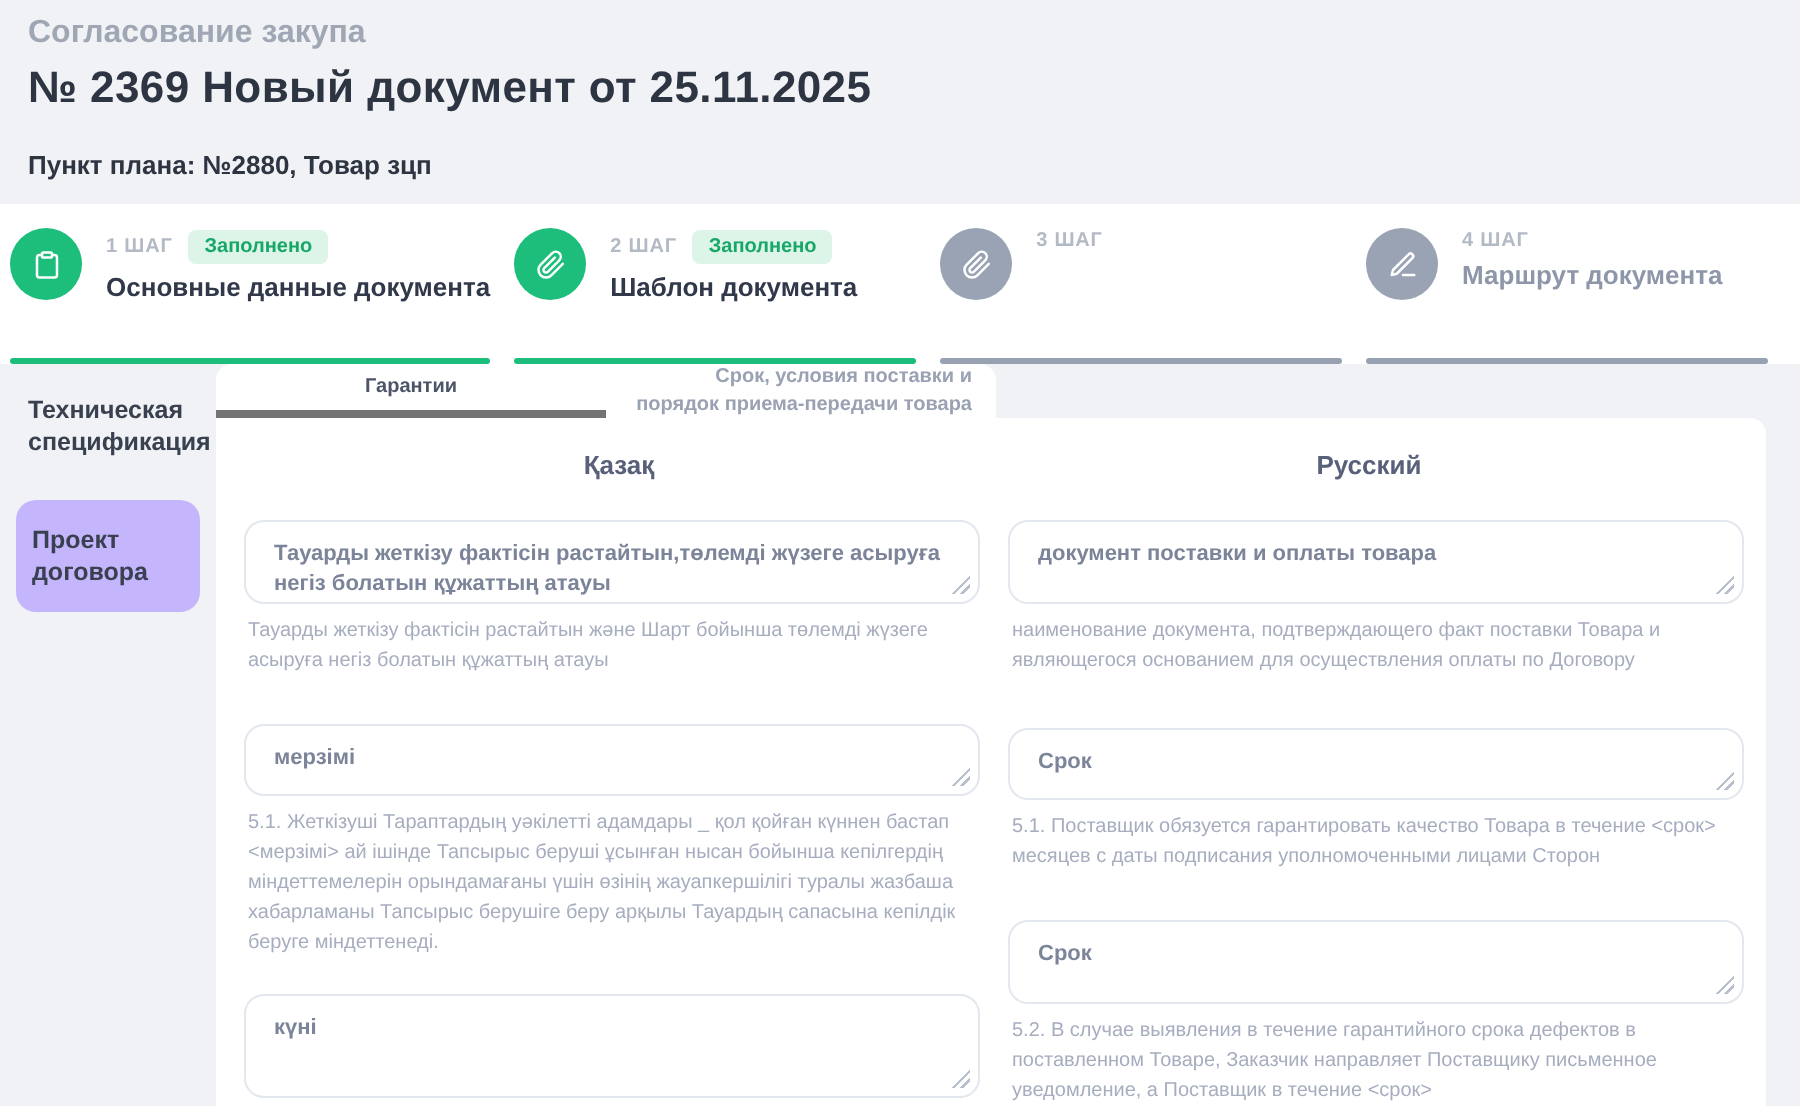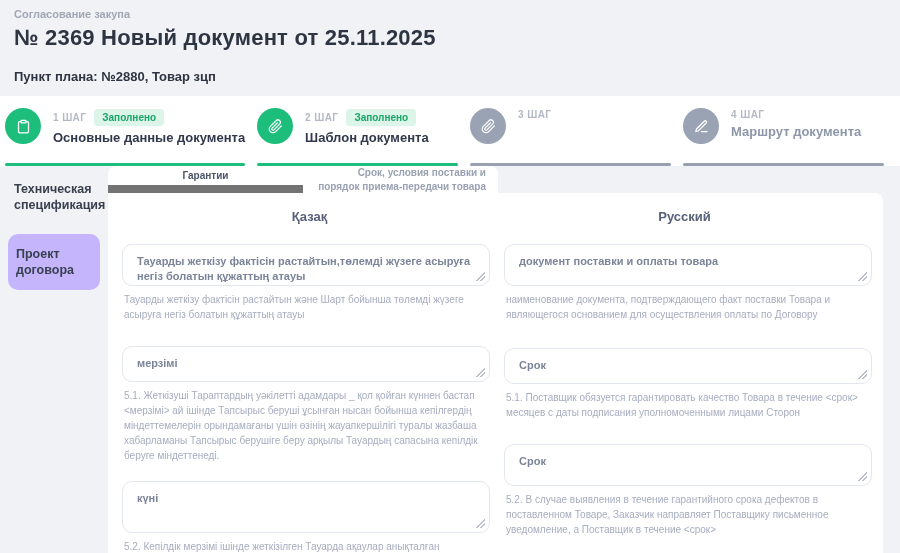--- a/index.html
+++ b/index.html
@@ -5,29 +5,29 @@
   * { box-sizing: border-box; }
   html,body { margin:0; padding:0; }
   body {
     width:900px; height:553px; overflow:hidden;
     background:#f1f2f5;
     font-family:"Liberation Sans", sans-serif;
     color:#333a49;
   }
   
   .header { padding:8px 16px 0 14px; }
-  .breadcrumb { font-size:11px; font-weight:600; color:#a0a7b4; }
+  .breadcrumb { font-size:16px; font-weight:600; color:#a0a7b4; }
   .page-title { font-size:22px; font-weight:800; color:#2e3542; margin:5px 0 18px; letter-spacing:.2px; }
   .subtitle { font-size:13px; font-weight:700; color:#2e3542; }
 
   
   .steps {
     background:#fff; margin-top:12px;
     padding:12px 16px 0 5px;
-    display:flex; gap:12px; height:70px;
+    display:flex; gap:12px; height:80px;
   }
   .step { flex:1; display:flex; flex-direction:column; }
   .step-main { display:flex; gap:12px; align-items:flex-start; }
   .step-circle {
     width:36px; height:36px; border-radius:50%; flex:none;
     display:flex; align-items:center; justify-content:center;
   }
   .step.done .step-circle { background:#1dbe7b; }
   .step.pending .step-circle { background:#9aa3b4; }
   .step-circle svg { width:15px; height:15px; stroke:#fff; fill:none; stroke-width:2; stroke-linecap:round; stroke-linejoin:round; }
@@ -57,21 +57,21 @@
     padding:12px 6px 12px 8px;
   }
   .main { flex:1; min-width:0; display:flex; flex-direction:column; }
   .tabs { display:flex; height:49px; }
   .tab {
     width:195px; background:#fff; cursor:pointer;
     display:flex; align-items:center; justify-content:center;
     text-align:right; font-size:10px; font-weight:600;
     padding:0 12px; line-height:1.35;
   }
-  .tab.tab-first { color:#4c5468; border-bottom:8px solid #737373; border-top-left-radius:8px; }
+  .tab.tab-first { color:#4c5468; border-bottom:4px solid #737373; border-top-left-radius:8px; }
   .tab.tab-second { color:#99a1b2; border-top-right-radius:8px; }
   .panel { background:#fff; flex:1; border-top-right-radius:8px; }
 
   .col-headers { display:flex; padding:16px 11px 20px 14px; }
   .col-header { flex:1; text-align:center; font-size:13px; font-weight:700; color:#58607a; }
   .cols { display:flex; gap:14px; padding:0 11px 0 14px; }
   .col { flex:1; min-width:0; display:flex; flex-direction:column; }
 
   .field { margin-bottom:24px; }
   .field.mb18 { margin-bottom:18px; }

